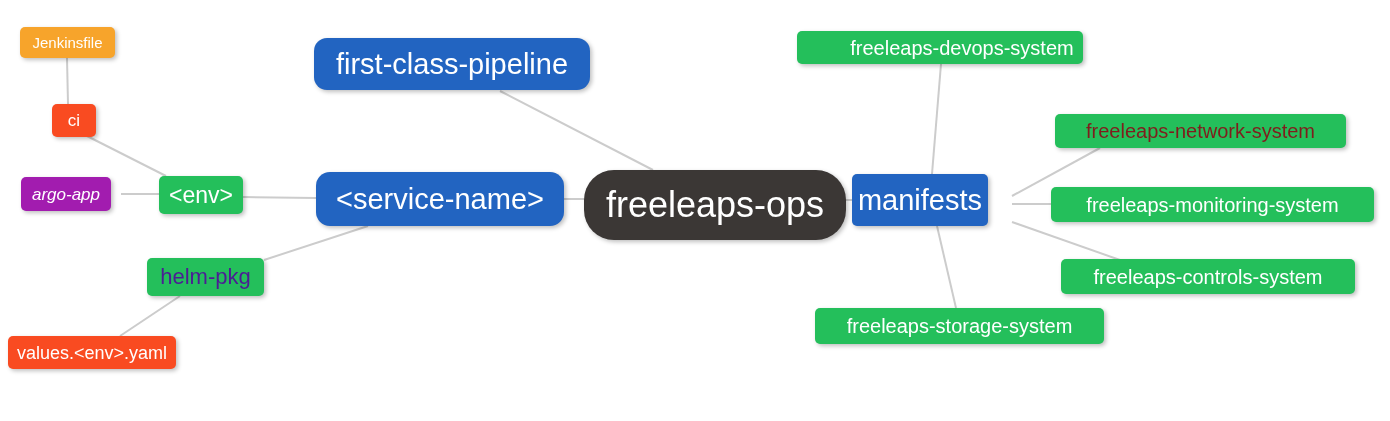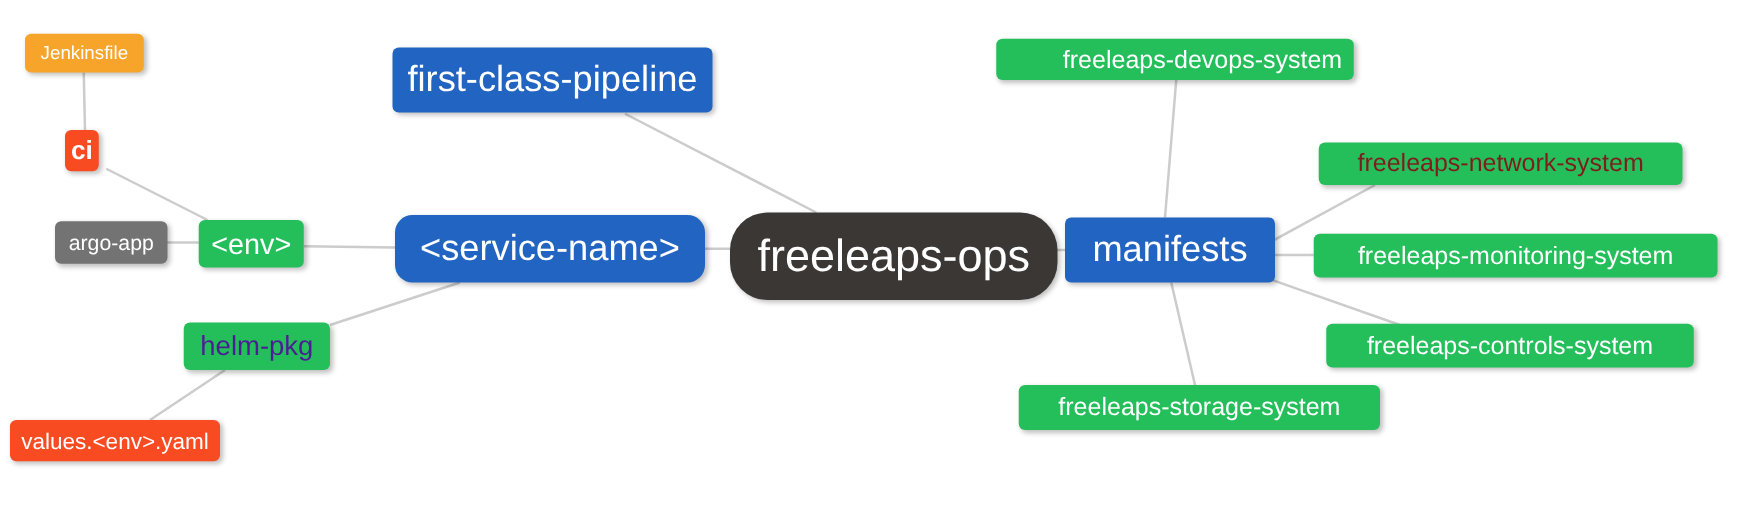--- a/index.html
+++ b/index.html
@@ -56,45 +56,45 @@
       <line x1="941" y1="64" x2="932" y2="174" stroke="#CCCCCC" stroke-width="2"></line>
       <line x1="1012" y1="196" x2="1100" y2="148" stroke="#CCCCCC" stroke-width="2"></line>
       <line x1="1012" y1="204" x2="1051" y2="204" stroke="#CCCCCC" stroke-width="2"></line>
       <line x1="1012" y1="222" x2="1120" y2="260" stroke="#CCCCCC" stroke-width="2"></line>
       <line x1="937" y1="226" x2="956" y2="308" stroke="#CCCCCC" stroke-width="2"></line>
     </svg>
 
 <div class="mm-node" style="left: 20px; top: 27px; width: 95px; height: 31px; background: rgb(247, 164, 43); font-size: 15px; color: rgb(255, 255, 255);">
       <span>Jenkinsfile</span>
     </div>
-    <div class="mm-node" style="left: 52px; top: 104px; width: 27px; height: 33px; background: rgb(249, 75, 33); font-size: 21px; color: rgb(255, 255, 255); font-weight: bold;">
+    <div class="mm-node" style="left: 52px; top: 104px; width: 44px; height: 33px; background: rgb(249, 75, 33); font-size: 17px; color: rgb(255, 255, 255);">
       <span>ci</span>
     </div>
-    <div class="mm-node" style="left: 44px; top: 177px; width: 90px; height: 34px; background: #737373; font-size: 17px; color: rgb(255, 255, 255);">
+    <div class="mm-node" style="left: 21px; top: 177px; width: 90px; height: 34px; background: #a21caf; font-size: 17px; color: rgb(255, 255, 255); font-style: italic;">
       <span>argo-app</span>
     </div>
     <div class="mm-node" style="left: 159px; top: 176px; width: 84px; height: 38px; background: rgb(36, 191, 91); font-size: 23px; color: rgb(255, 255, 255); text-align: center;">
       <span>&lt;env&gt;</span>
     </div>
     <div class="mm-node" style="left: 147px; top: 258px; width: 117px; height: 38px; background: rgb(36, 191, 91); font-size: 22px; color: #4c1d95; justify-content: center;">
       <span>helm-pkg</span>
     </div>
     <div class="mm-node" style="left: 8px; top: 336px; width: 168px; height: 33px; background: rgb(249, 75, 33); font-size: 18px; color: rgb(255, 255, 255);">
       <span>values.&lt;env&gt;.yaml</span>
     </div>
-    <div class="mm-node" style="left: 314px; top: 38px; width: 256px; height: 52px; background: rgb(34, 100, 193); font-size: 29px; color: rgb(255, 255, 255);">
+    <div class="mm-node" style="left: 314px; top: 38px; width: 276px; height: 52px; background: rgb(34, 100, 193); font-size: 29px; color: rgb(255, 255, 255); border-radius: 13px;">
       <span>first-class-pipeline</span>
     </div>
     <div class="mm-node" style="left: 316px; top: 172px; width: 248px; height: 54px; background: rgb(34, 100, 193); font-size: 29px; color: rgb(255, 255, 255); border-radius: 14px;">
       <span>&lt;service-name&gt;</span>
     </div>
     <div class="mm-node" style="left: 584px; top: 170px; width: 262px; height: 70px; background: rgb(59, 55, 53); font-size: 36px; color: rgb(255, 255, 255); border-radius: 30px;">
       <span>freeleaps-ops</span>
     </div>
-    <div class="mm-node" style="left: 852px; top: 174px; width: 168px; height: 52px; background: rgb(34, 100, 193); font-size: 29px; color: rgb(255, 255, 255);">
+    <div class="mm-node" style="left: 852px; top: 174px; width: 136px; height: 52px; background: rgb(34, 100, 193); font-size: 29px; color: rgb(255, 255, 255);">
       <span>manifests</span>
     </div>
     <div class="mm-node" style="left: 797px; top: 31px; width: 286px; height: 33px; background: rgb(36, 191, 91); font-size: 20px; color: rgb(255, 255, 255); padding-left: 44px;">
       <span>freeleaps-devops-system</span>
     </div>
     <div class="mm-node" style="left: 1055px; top: 114px; width: 291px; height: 34px; background: rgb(36, 191, 91); font-size: 20px; color: #7f1d1d;">
       <span>freeleaps-network-system</span>
     </div>
     <div class="mm-node" style="left: 1051px; top: 187px; width: 323px; height: 35px; background: rgb(36, 191, 91); font-size: 20px; color: rgb(255, 255, 255);">
       <span>freeleaps-monitoring-system</span>

